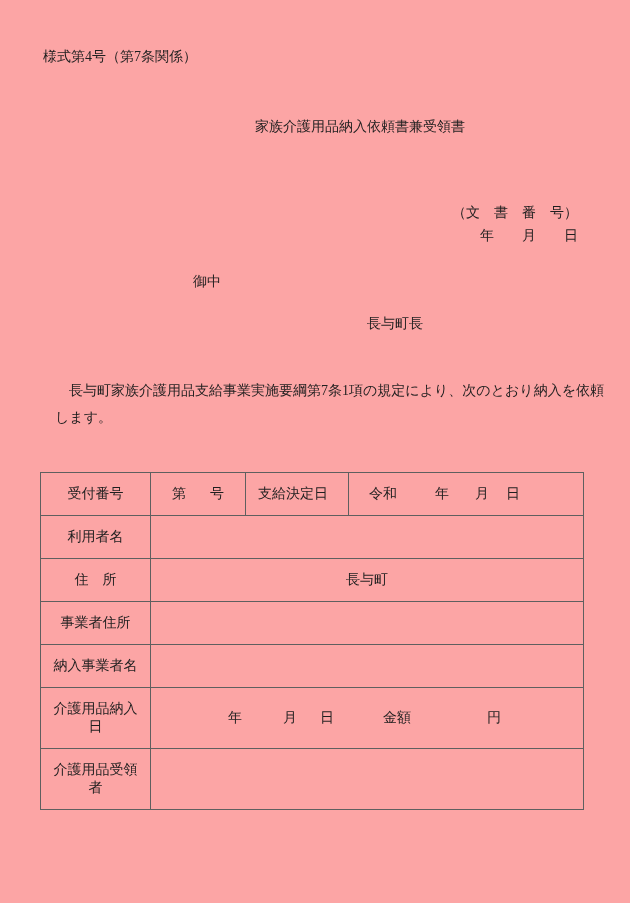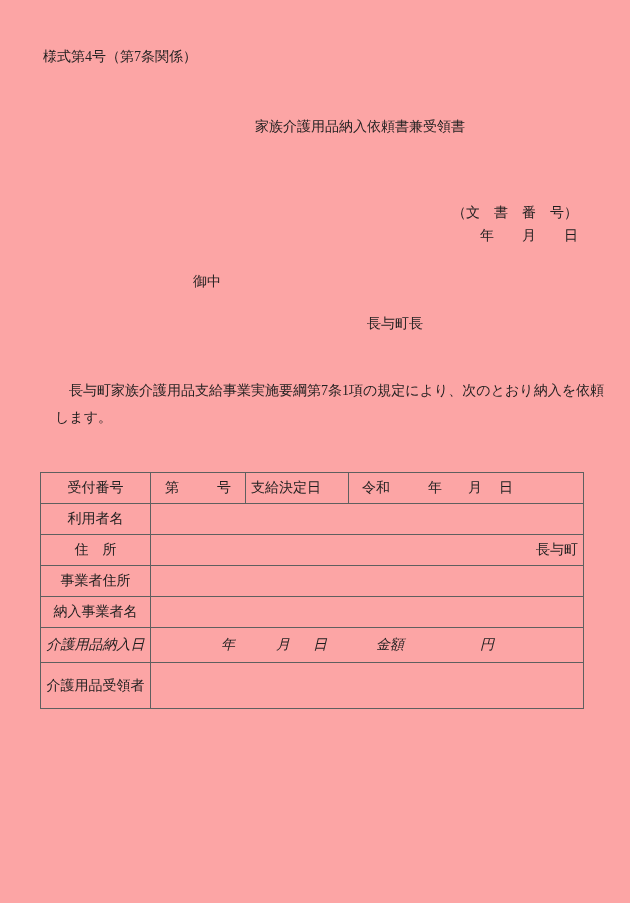--- a/index.html
+++ b/index.html
@@ -64,46 +64,46 @@
   table.form-table {
     position: absolute;
     top: 472px;
     left: 40px;
     width: 543px;
     border-collapse: collapse;
     table-layout: fixed;
   }
   .form-table td {
     border: 1px solid #5f5f5f;
-    padding: 5px;
+    padding: 12px;
     vertical-align: middle;
     font-size: 14px;
     color: #1f1f1f;
     overflow: hidden;
     margin-left: 20px;
   }
   .label-cell { text-align: center; }
-  .value-cell { text-align: right; padding-left: 13px; }
+  .value-cell { text-align: center; padding-left: 13px; }
   .between {
     display: flex;
     justify-content: space-between;
     align-items: center;
     padding: 0 9px;
     height: 100%;
   }
   .pad-left { padding-left: 8px; }
   .pos-row { position: relative; height: 100%; }
   .pos-row span {
     position: absolute;
     top: 50%;
     transform: translateY(-50%);
     white-space: nowrap;
   }
   tr.h31 { height: 31px; }
-  tr.h35 { height: 35px; font-style: italic; }
+  tr.h35 { height: 35px; }
   tr.h46 { height: 46px; }
 </style>
 </head>
 <body>
 
 <div class="page">
 
   <div class="form-number">様式第4号（第7条関係）</div>
 
   <div class="doc-title">家族介護用品納入依頼書兼受領書</div>

